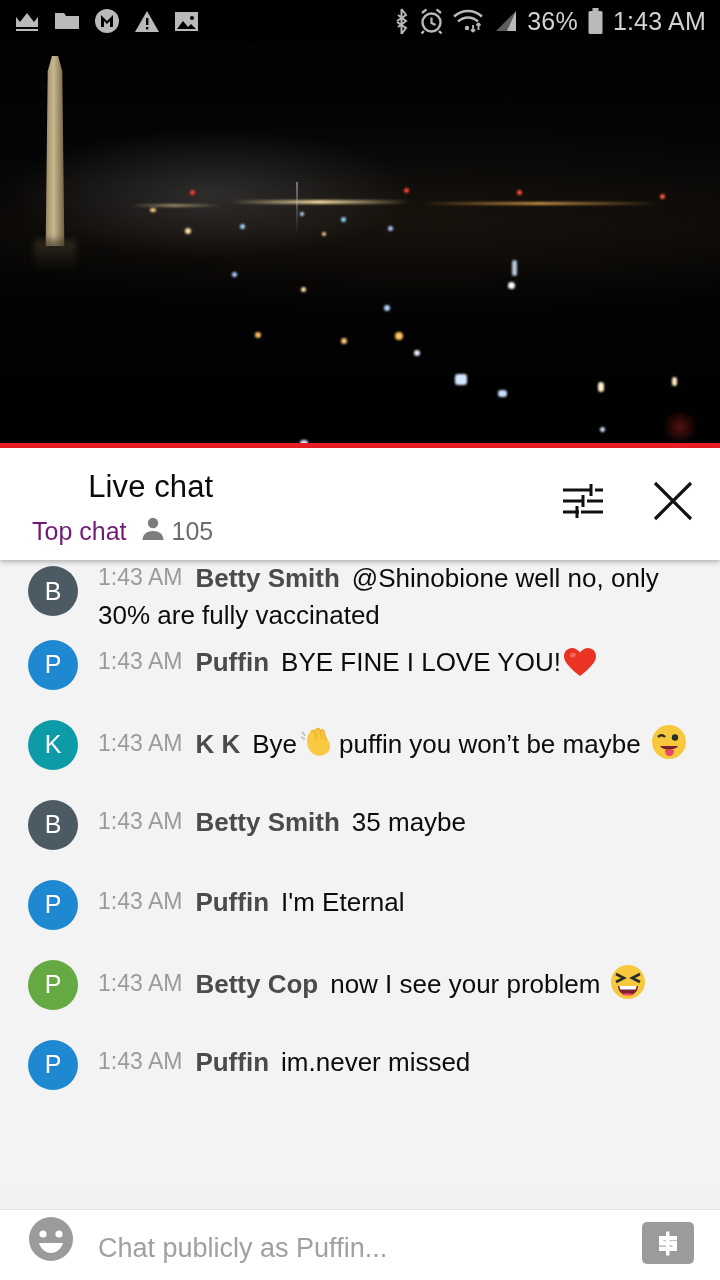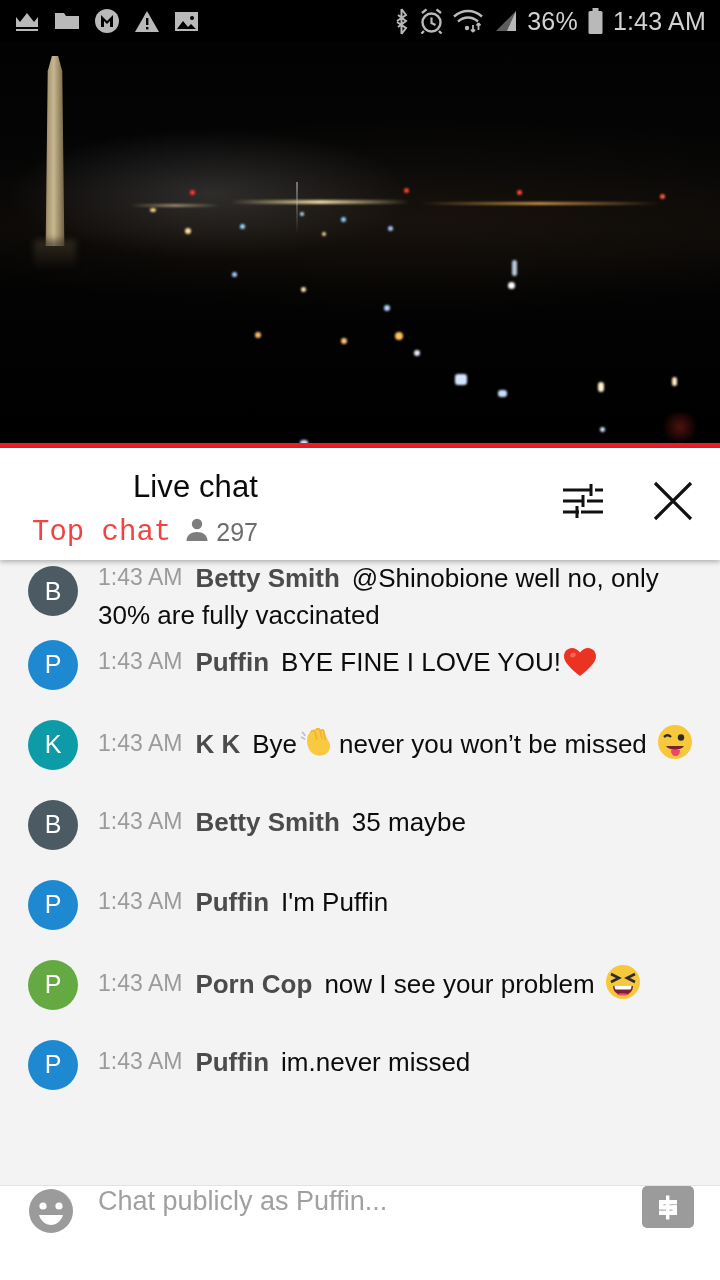--- a/index.html
+++ b/index.html
@@ -59,21 +59,21 @@
   
   .chat-header {
     position:absolute; top:448px; left:0; width:720px; height:112px;
     background:#fff; z-index:5;
     box-shadow:0 2px 5px rgba(0,0,0,0.28);
     display:flex; align-items:flex-start; padding:22px 24px 0 32px;
   }
   .ch-texts { display:flex; flex-direction:column; }
   .ch-title { font-size:31px; color:#0b0b0b; line-height:1.12; letter-spacing:.1px;text-align:right; }
   .ch-sub { display:flex; align-items:center; margin-top:11px; gap:14px; }
-  .ch-subtext { font-size:29px; color:#ef4444;font-family:Liberation Mono, monospace; }
+  .ch-subtext { font-size:25px; color:#701a75; }
   .ch-count { display:flex; align-items:center; gap:7px; font-size:25px; color:#6d6d6d; }
   .ch-actions { margin-left:auto; display:flex; align-items:center; gap:44px; padding-top:8px; }
   .ch-btn { width:46px; height:46px; display:flex; align-items:center; justify-content:center; cursor:pointer; }
 
   
   .chat-list {
     position:absolute; top:560px; left:0; width:720px; height:625px;
     background:#f3f3f3; overflow:hidden;
   }
   .msg { display:flex; align-items:flex-start; padding:0 16px 0 28px; min-height:80px; }
@@ -91,23 +91,23 @@
     background:linear-gradient(180deg,#cfcfc4 0%,#8d8d82 35%,#4b4b43 100%); border-radius:4px 4px 2px 2px; }
   .ph-head { position:absolute; left:19px; top:4px; width:11px; height:10px;
     background:#e4e3d6; border-radius:50%; }
   .msg-body { margin-left:20px; padding-top:10px; font-size:26px; line-height:1.42; color:#0c0c0c; }
   .ts { color:#9b9b9b; font-size:23px; margin-right:13px; vertical-align:2px; }
   .author { color:#4b4b4b; font-weight:bold; margin-right:12px; }
   .emoji-img { display:inline-block; vertical-align:-7px; margin:0 2px; }
 
   
   .input-bar {
-    position:absolute; bottom:0; left:0; width:720px; height:95px;
+    position:absolute; bottom:0; left:0; width:720px; height:71px;
     background:#fff; border-top:1px solid #e2e2e2;
-    display:flex; align-items:flex-start; padding:0 26px;
+    display:flex; align-items:flex-end; padding:16px 26px;
   }
   .emoji-btn { width:50px; height:50px; flex:0 0 50px; display:flex; align-items:center; justify-content:center; cursor:pointer; }
   .chat-input {
     flex:1; border:none; outline:none; background:transparent;
     font-family:"Liberation Sans", sans-serif; font-size:27px; color:#8d8d8d;
     margin-left:22px;
   }
   .chat-input::placeholder { color:#a0a0a0; }
   .superchat {
     width:52px; height:42px; background:#9b9b9b; border-radius:5px;
@@ -237,21 +237,21 @@
       <div class="ch-title">Live chat</div>
       <div class="ch-sub">
         <span class="ch-subtext">Top chat</span>
         <span class="ch-count">
           <span>
             <svg width="24" height="25" viewBox="0 0 24 25">
                 <circle cx="12" cy="7" r="5.2" fill="#7d7d7d"></circle>
                 <path d="M1.5 24c0-5.8 4.7-9 10.5-9s10.5 3.2 10.5 9z" fill="#7d7d7d"></path>
               </svg>
           </span>
-          <span>297</span>
+          <span>105</span>
         </span>
       </div>
     </div>
     <div class="ch-actions">
       <div class="ch-btn">
         <svg width="44" height="42" viewBox="0 0 44 42">
           <path d="M2 10h28M2 21h20M2 32h16" stroke="#111" stroke-width="3" fill="none"></path>
           <path d="M34 10h8M26 21h16M20 32h22" stroke="#111" stroke-width="3" fill="none"></path>
           <path d="M30 4v12M22 15v12M16 26v12" stroke="#111" stroke-width="3" fill="none"></path>
         </svg>
@@ -293,21 +293,21 @@
       <div class="avatar" style="background:#0e9ba8;">
         <span>K</span>
       </div>
       <div class="msg-body">
         <span class="ts">1:43 AM</span><span class="author">K K</span><span>Bye</span><span class="emoji-img">
           <svg width="38" height="34" viewBox="0 0 38 34">
               <path d="M8 15c0-7 4-12 10-12 5 0 8 3 9 7l3 6c2 4 1 9-3 12-5 3-12 2-16-3-2-3-3-7-3-10z" fill="#f9c941"></path>
               <path d="M12 6c1-2 3-2 4 0l2 8M17 4c1-2 3-2 4 0l2 9M22 5c1-2 3-1 3 1l1 8" stroke="#f0b42f" stroke-width="1.6" fill="none"></path>
               <path d="M3 6c1.5 1 2.5 2.5 3 4M2 11c1.6.5 3 1.4 4 2.6" stroke="#bdbdbd" stroke-width="1.6" fill="none"></path>
             </svg>
-        </span><span>never you won’t be missed</span><span class="emoji-img" style="margin-left:10px;">
+        </span><span>puffin you won’t be maybe</span><span class="emoji-img" style="margin-left:10px;">
           <svg width="36" height="36" viewBox="0 0 36 36">
               <circle cx="18" cy="18" r="17" fill="#f8c83c"></circle>
               <path d="M7 13c2.2-2 5-2 7 0" stroke="#2b2b2b" stroke-width="2.4" fill="none"></path>
               <circle cx="24" cy="13.5" r="3.2" fill="#2b2b2b"></circle>
               <path d="M9 22c3 5 15 5 18 0z" fill="#7b2230"></path>
               <path d="M14 26c0 4 2 6 4.5 6s4.5-2 4.5-6z" fill="#f0466e"></path>
             </svg>
         </span>
       </div>
     </div>
@@ -319,31 +319,31 @@
       <div class="msg-body">
         <span class="ts">1:43 AM</span><span class="author">Betty Smith</span><span>35 maybe</span>
       </div>
     </div>
 
     <div class="msg">
       <div class="avatar" style="background:#1e88d0;">
         <span>P</span>
       </div>
       <div class="msg-body">
-        <span class="ts">1:43 AM</span><span class="author">Puffin</span><span>I'm Puffin</span>
+        <span class="ts">1:43 AM</span><span class="author">Puffin</span><span>I'm Eternal</span>
       </div>
     </div>
 
 
     <div class="msg">
       <div class="avatar" style="background:#64a942;">
         <span>P</span>
       </div>
       <div class="msg-body">
-        <span class="ts">1:43 AM</span><span class="author">Porn Cop</span><span>now I see your problem</span><span class="emoji-img" style="margin-left:10px;">
+        <span class="ts">1:43 AM</span><span class="author">Betty Cop</span><span>now I see your problem</span><span class="emoji-img" style="margin-left:10px;">
           <svg width="36" height="36" viewBox="0 0 36 36">
               <circle cx="18" cy="18" r="17" fill="#f8c83c"></circle>
               <path d="M6 10l8 4-8 4M30 10l-8 4 8 4" stroke="#2b2b2b" stroke-width="2.6" fill="none"></path>
               <path d="M8 22h20c0 6-4.5 9-10 9s-10-3-10-9z" fill="#7b2230"></path>
               <path d="M9.5 22h17c0 1.4-.4 2.6-1 3.6H10.5c-.6-1-1-2.2-1-3.6z" fill="#fff"></path>
               <path d="M12 30.5c1.6-1.6 8.4-1.6 12 0-1.6 1.4-10.4 1.4-12 0z" fill="#f0466e"></path>
             </svg>
         </span>
       </div>
     </div>

